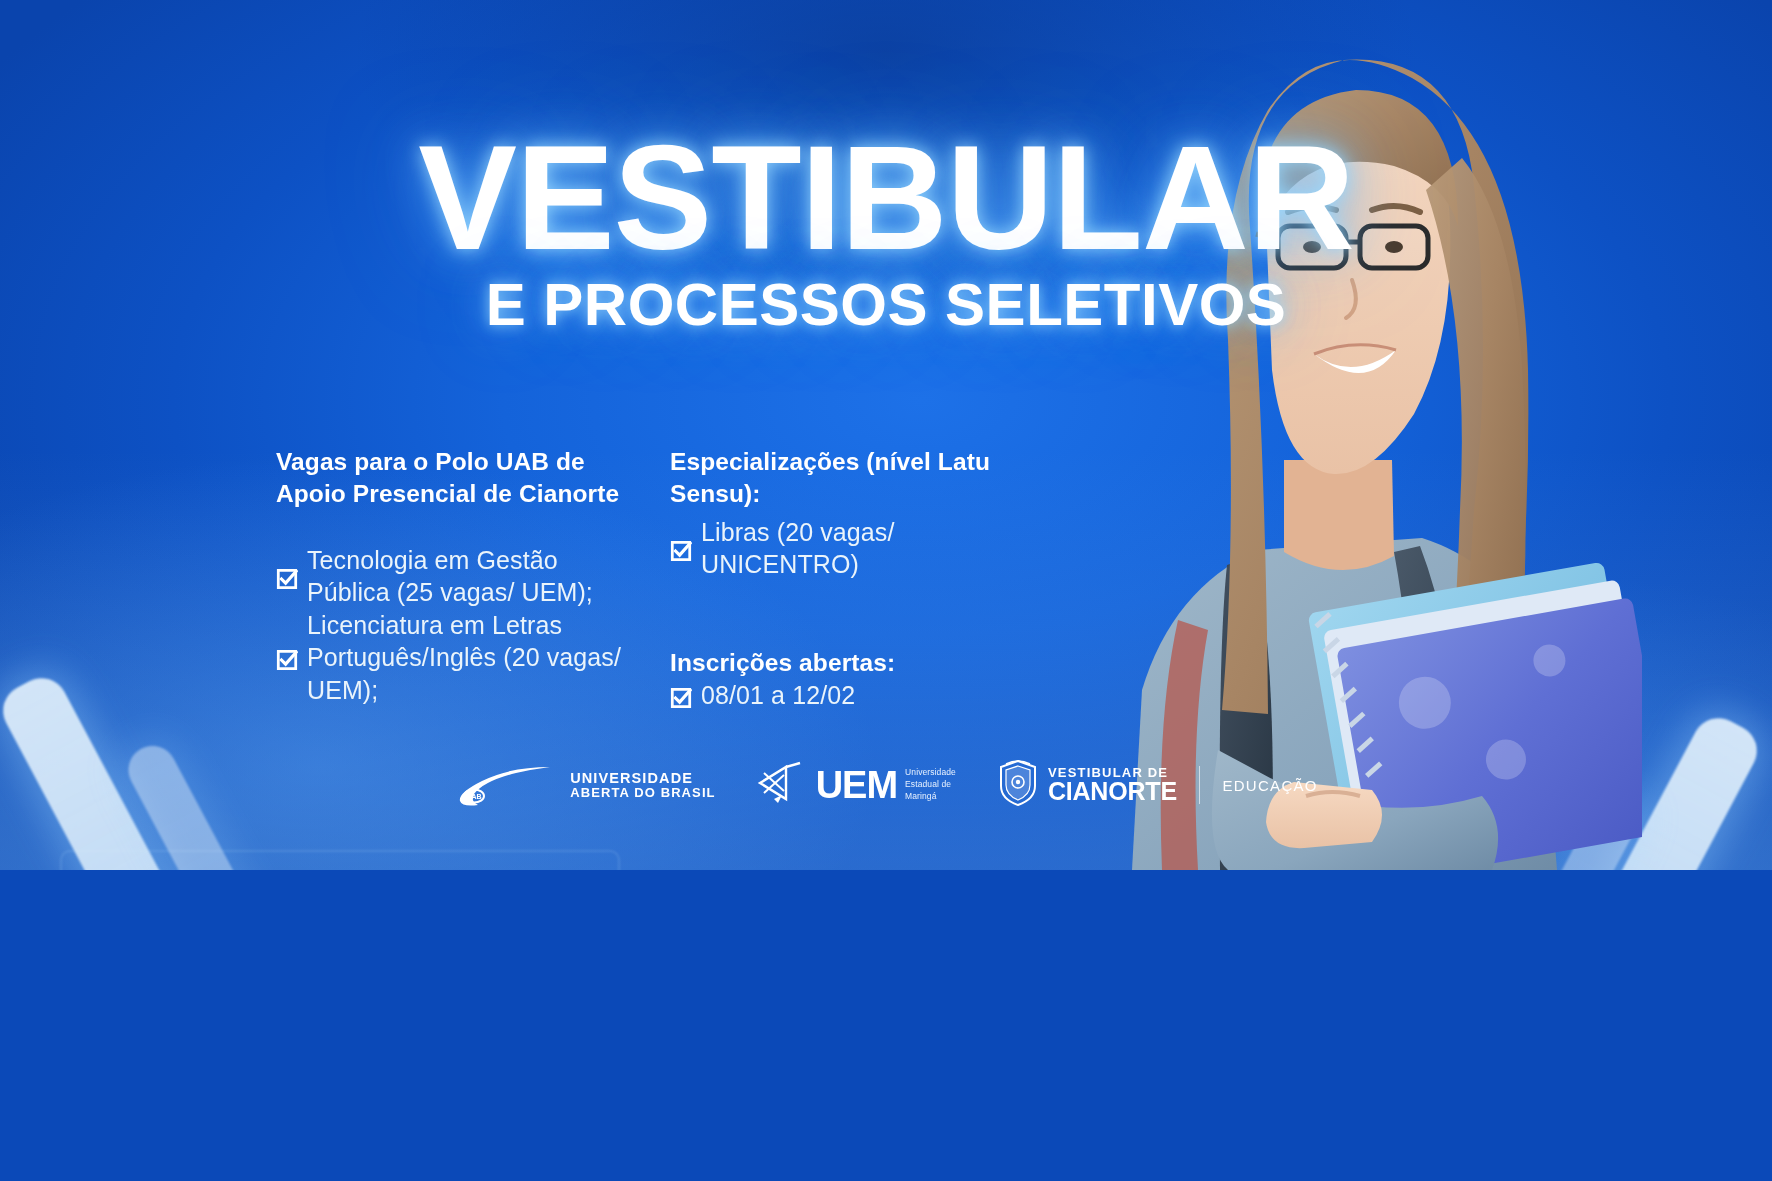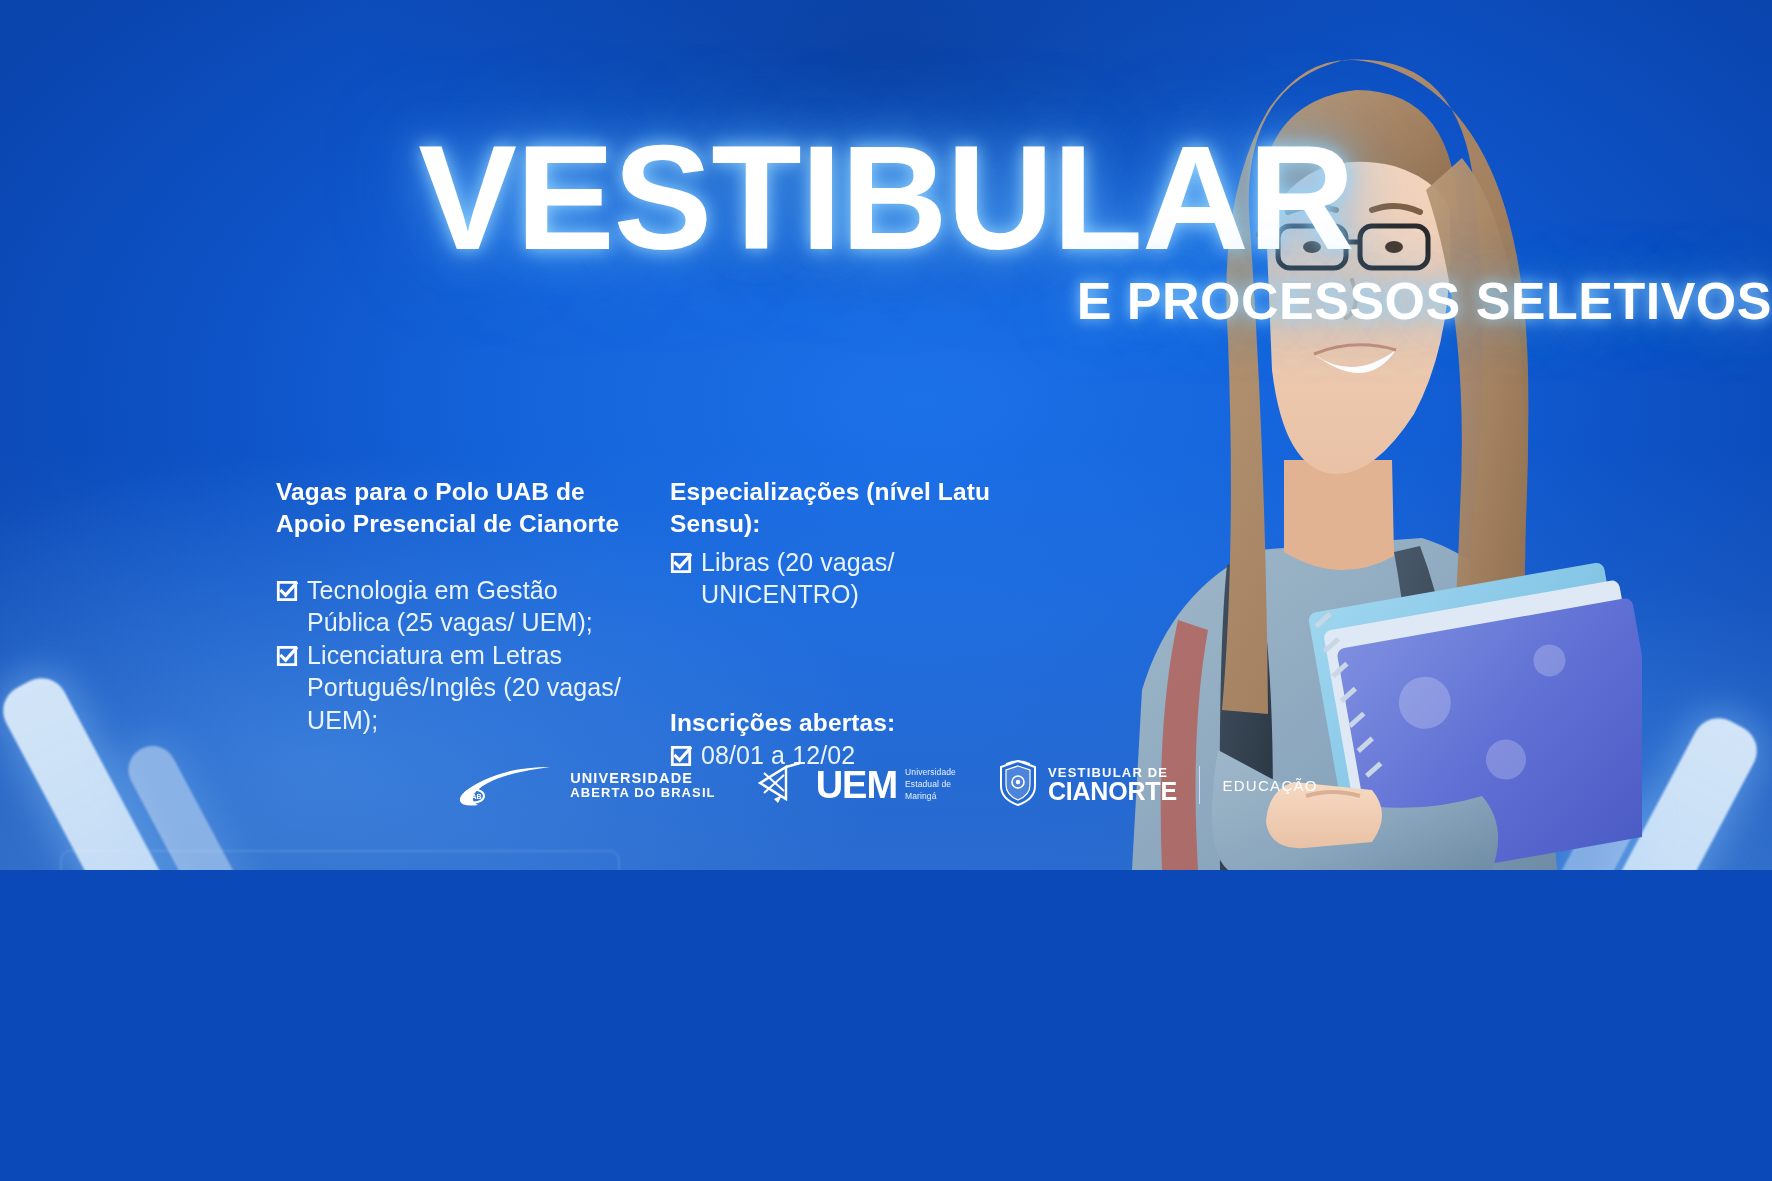--- a/index.html
+++ b/index.html
@@ -67,59 +67,57 @@
     line-height:.94;
     color:#ffffff;
     text-shadow:
       0 0 18px rgba(150,215,255,.95),
       0 0 46px rgba(110,190,255,.80),
       0 0 92px rgba(80,170,255,.55);
     padding:0 40px;
   }
   .title-sub {
     margin-top:8px;
-    font-size:52px;
+    font-size:60px;
     font-weight:700;
     letter-spacing:.5px;
     line-height:1;
     color:#ffffff;
     text-shadow:
       0 0 14px rgba(150,215,255,.90),
       0 0 38px rgba(110,190,255,.70),
       0 0 76px rgba(80,170,255,.45);
-    text-align: right;
   }
 
   
   .cols {
     position:absolute;
     left:276px; top:446px;
     width:740px;
     display:flex;
     gap:48px;
     z-index:6;
   }
   .col { width:346px; }
   .col-right { width:346px; }
 
   .heading {
     font-size:24.5px;
     font-weight:700;
     color:#ffffff;
     line-height:1.30;
     letter-spacing:.1px;
-    margin-top:30px;
   }
   .block-gap { height:34px; }
   .block-gap-sm { height:6px; }
   .block-gap-lg { height:66px; }
 
   .item {
     display:flex;
-    align-items:flex-start;
+    align-items:center;
     gap:9px;
     color:#eaf4fb;
     font-size:25px;
     font-weight:400;
     line-height:1.30;
     letter-spacing:.1px;
   }
   .item .txt { flex:1; }
 
   .chk {

